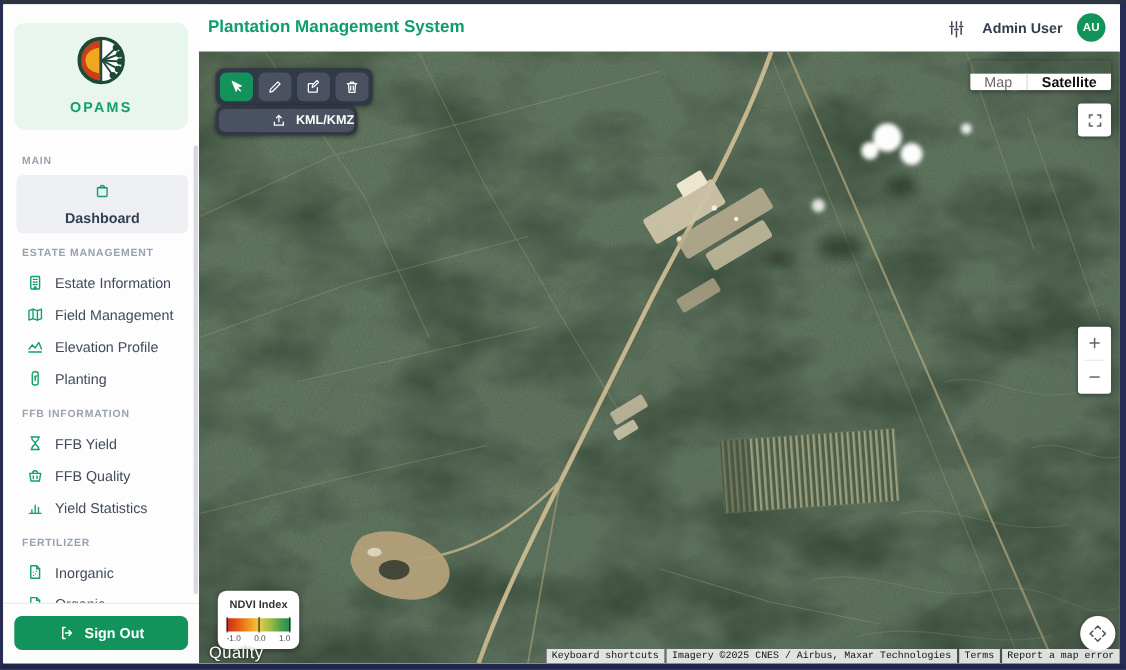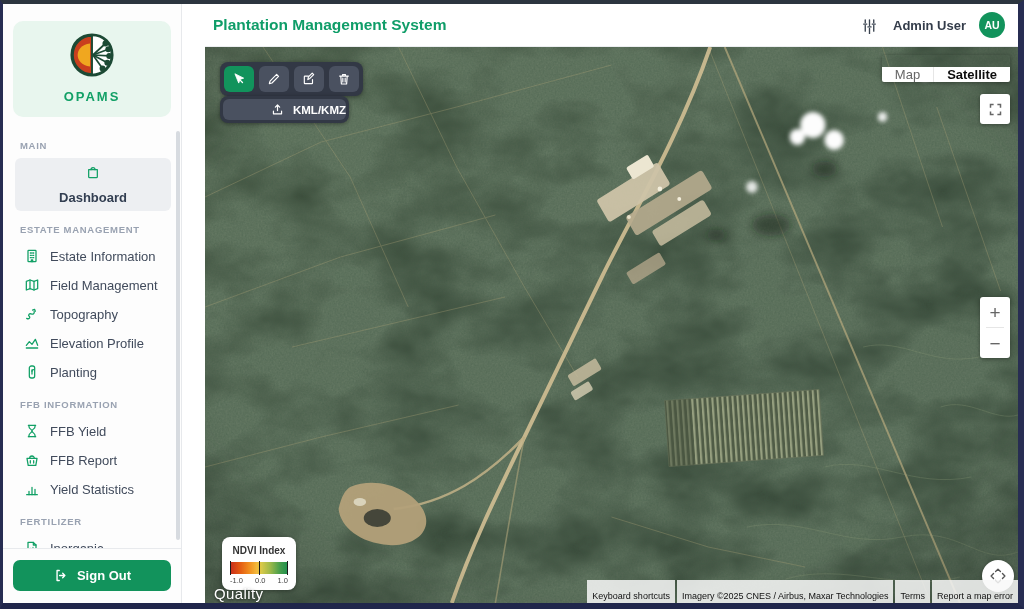--- a/index.html
+++ b/index.html
@@ -24,21 +24,21 @@
   .nav-item { display:flex; align-items:center; gap:10px; padding:6px 9px; border-radius:6px;
     color:#414b5c; font-size:13px; margin-bottom:1px; cursor:pointer; }
   .nav-item .nav-icon { color:#12a066; display:flex; flex:none; }
   .nav-item.active { background:#edeff2; font-weight:bold; color:#323e51;flex-direction:column; }
   .signout-wrap { border-top:1px solid #e8eaed; padding:11px 10px 12px; }
   .signout-btn { background:#12935c; color:#fff; font-weight:bold; font-size:13px; font-family:inherit;
     border:none; border-radius:7px; width:100%; height:31px; display:flex; align-items:center;
     justify-content:center; gap:9px; cursor:pointer; }
 
   
-  .main { position:absolute; left:178px; top:0; right:0; bottom:0;margin-left:24px; }
+  .main { position:absolute; left:178px; top:0; right:0; bottom:0; }
   .header { height:43px; background:#fff; border-bottom:1px solid #eceef1; display:flex;
     align-items:center; justify-content:space-between; padding:0 13px 0 8px; }
   .page-title { color:#0f9d68; font-weight:bold; font-size:15.5px; }
   .header-right { display:flex; align-items:center; gap:13px; }
   .filter-btn { background:none; border:none; color:#39424f; display:flex; cursor:pointer; padding:2px; }
   .user-name { font-size:13px; font-weight:bold; color:#333c4a; }
   .avatar { width:26px; height:26px; border-radius:50%; background:#12935c; color:#fff; font-size:10.5px;
     font-weight:bold; display:flex; align-items:center; justify-content:center; cursor:pointer; }
 
   
@@ -81,21 +81,21 @@
   .ndvi-title { font-size:10px; font-weight:bold; color:#333; text-align:center; margin-bottom:6px; white-space:nowrap; }
   .ndvi-bar { height:12px; border-radius:1px; position:relative;
     background:linear-gradient(to right,#c62b1d 0%,#e25612 16%,#f08a1d 32%,#f3b93a 46%,#d9c948 54%,#9ab84a 70%,#4ba04c 85%,#1f8f4e 100%); }
   .ndvi-tick { position:absolute; top:-1px; bottom:-1px; width:1px; background:#1a1a1a; }
   .ndvi-labels { display:flex; justify-content:space-between; font-size:7.5px; color:#444; margin-top:2px; }
 
   .google-logo { position:absolute; left:9px; bottom:1px; color:#fff; font-size:15px; font-weight:500;
     letter-spacing:.4px; text-shadow:0 1px 3px rgba(0,0,0,.75); cursor:pointer; }
 
   .attribution { position:absolute; right:0; bottom:0; display:flex; gap:2px; font-size:9px; color:#111; }
-  .attr-seg { background:rgba(248,248,248,.85); padding:11px 5px 2px; white-space:nowrap; }
+  .attr-seg { background:rgba(248,248,248,.85); padding:1px 5px 2px; white-space:nowrap;font-family:Liberation Mono, monospace; }
   .attr-link { cursor:pointer; }
 </style>
 </head>
 <body>
 
 <div id="frame">
 <div id="app">
 
   <aside class="sidebar">
     <div class="logo-card">
@@ -150,29 +150,20 @@
           <svg width="16" height="16" viewBox="0 0 24 24" fill="none" stroke="currentColor" stroke-width="1.9" stroke-linecap="round" stroke-linejoin="round">
                 <path d="M3.5 6.5 9 4.5l6 2 5.5-2v13l-5.5 2-6-2-5.5 2Z"></path>
                 <path d="M9 4.5v13M15 6.5v13"></path>
               </svg>
         </span>
         <span class="nav-label">Field Management</span>
       </div>
       <div class="nav-item">
         <span class="nav-icon">
           <svg width="16" height="16" viewBox="0 0 24 24" fill="none" stroke="currentColor" stroke-width="1.9" stroke-linecap="round" stroke-linejoin="round">
-                <path d="M4 18.5c3.5 1.8 6-1 3.8-3s.2-4.6 3-3.6 5.4-.6 4.4-3.9"></path>
-                <path d="M12.8 6.2 15.8 5l1.2 2.9"></path>
-              </svg>
-        </span>
-        <span class="nav-label">Topography</span>
-      </div>
-      <div class="nav-item">
-        <span class="nav-icon">
-          <svg width="16" height="16" viewBox="0 0 24 24" fill="none" stroke="currentColor" stroke-width="1.9" stroke-linecap="round" stroke-linejoin="round">
                 <path d="M3.5 19.5h17"></path>
                 <path d="M3.5 15.5 8 10l4 4 5-7.5 3.5 9"></path>
               </svg>
         </span>
         <span class="nav-label">Elevation Profile</span>
       </div>
       <div class="nav-item">
         <span class="nav-icon">
           <svg width="16" height="16" viewBox="0 0 24 24" fill="none" stroke="currentColor" stroke-width="1.9" stroke-linecap="round" stroke-linejoin="round">
                 <rect x="8" y="3" width="8" height="18" rx="3"></rect>
@@ -194,21 +185,21 @@
         <span class="nav-label">FFB Yield</span>
       </div>
       <div class="nav-item">
         <span class="nav-icon">
           <svg width="16" height="16" viewBox="0 0 24 24" fill="none" stroke="currentColor" stroke-width="1.9" stroke-linecap="round" stroke-linejoin="round">
                 <path d="M4.5 9.5h15l-1.8 10.5H6.3Z"></path>
                 <path d="M8.5 9.5a3.5 3.5 0 0 1 7 0"></path>
                 <path d="M9.5 13v3.5M14.5 13v3.5"></path>
               </svg>
         </span>
-        <span class="nav-label">FFB Report</span>
+        <span class="nav-label">FFB Quality</span>
       </div>
       <div class="nav-item">
         <span class="nav-icon">
           <svg width="16" height="16" viewBox="0 0 24 24" fill="none" stroke="currentColor" stroke-width="1.9" stroke-linecap="round" stroke-linejoin="round">
                 <path d="M4 20.5h16"></path>
                 <path d="M7.5 20.5v-5M12 20.5V9.5M16.5 20.5v-8"></path>
               </svg>
         </span>
         <span class="nav-label">Yield Statistics</span>
       </div>

